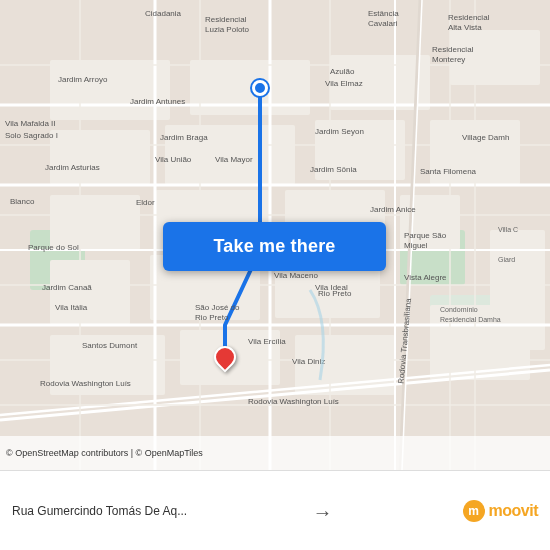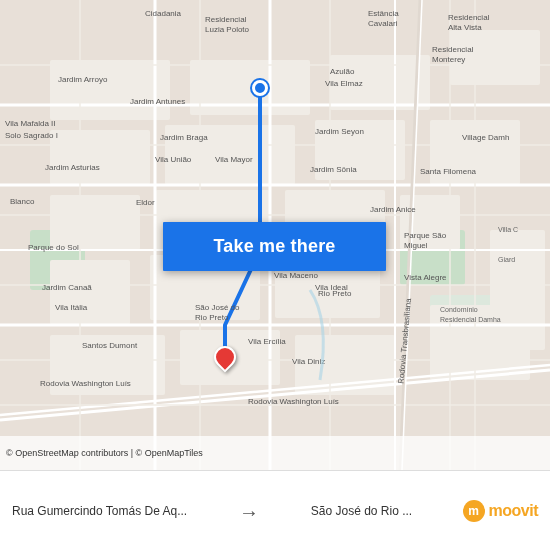--- a/index.html
+++ b/index.html
@@ -38,21 +38,21 @@
     
     #take-me-there-btn {
       position: absolute;
       top: 222px;
       left: 163px;
       width: 223px;
       height: 49px;
       background: #1a73e8;
       color: white;
       border: none;
-      border-radius: 1px;
+      border-radius: 6px;
       font-size: 18px;
       font-weight: bold;
       cursor: pointer;
       display: flex;
       align-items: center;
       justify-content: center;
       box-shadow: 0 2px 8px rgba(0,0,0,0.35);
       letter-spacing: 0.01em;
     }
 
@@ -294,19 +294,18 @@
     </button>
 
     <div id="attribution">
       <span>© OpenStreetMap contributors | © OpenMapTiles</span>
     </div>
   </div>
 
   <div id="bottom-bar">
     <span class="bottom-route-from">Rua Gumercindo Tomás De Aq...</span>
     <span class="bottom-arrow">→</span>
-    <span class="bottom-route-to">São José do Rio ...</span>
     <div id="moovit-logo">
       <span class="moovit-icon">m</span>
       <span class="moovit-text">moovit</span>
     </div>
   </div>
 </div>
 
 </body></html>

